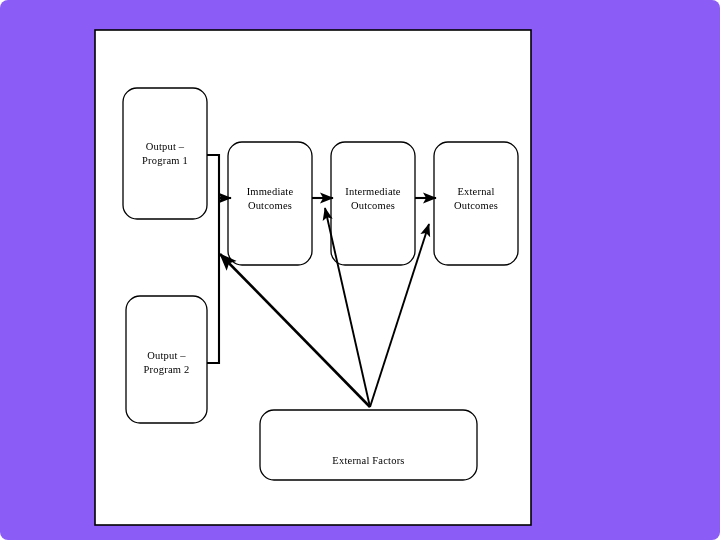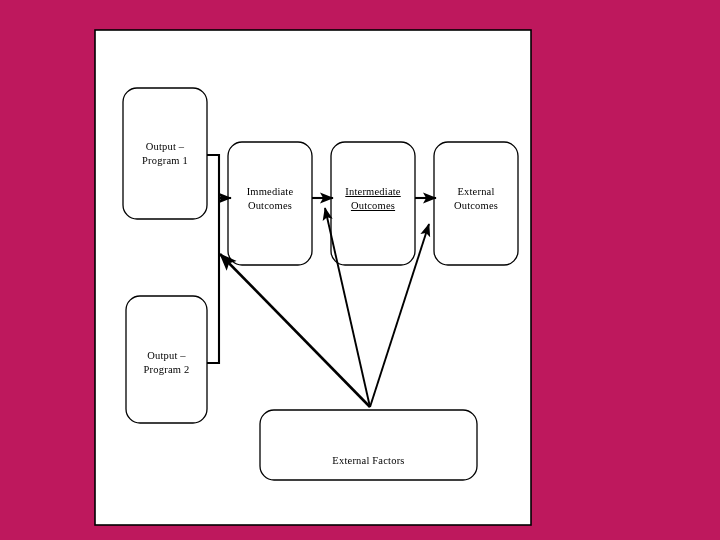--- a/index.html
+++ b/index.html
@@ -10,21 +10,22 @@
   body {
     width: 720px;
     height: 540px;
     font-family: "Liberation Serif", "DejaVu Serif", serif;
     overflow: hidden;
   }
   #canvas {
     position: relative;
     width: 720px;
     height: 540px;
-    background: #be185d;
+    background: #8b5cf6;
+    border-radius: 8px;
   }
   #diagram-svg {
     position: absolute;
     left: 0;
     top: 0;
     width: 720px;
     height: 540px;
   }
   .node-label {
     position: absolute;
@@ -86,21 +87,21 @@
 
     <line x1="370" y1="407" x2="429" y2="224" stroke="#000000" stroke-width="1.9" marker-end="url(#arrowhead-thin)"></line>
   </svg>
 
   <div class="node-label" style="left:123px; top:128px; width:84px; height:52px;">Output –
 Program 1</div>
 
   <div class="node-label" style="left:228px; top:177px; width:84px; height:44px;">Immediate
 Outcomes</div>
 
-  <div class="node-label" style="left:331px; top:177px; width:84px; height:44px;text-decoration:underline;">Intermediate
+  <div class="node-label" style="left:331px; top:177px; width:84px; height:44px;">Intermediate
 Outcomes</div>
 
   <div class="node-label" style="left:434px; top:177px; width:84px; height:44px;">External
 Outcomes</div>
 
   <div class="node-label" style="left:126px; top:337px; width:81px; height:52px;">Output –
 Program 2</div>
 
   <div class="node-label" style="left:260px; top:432px; width:217px; height:26px;margin-top:16px;">External Factors</div>
 

